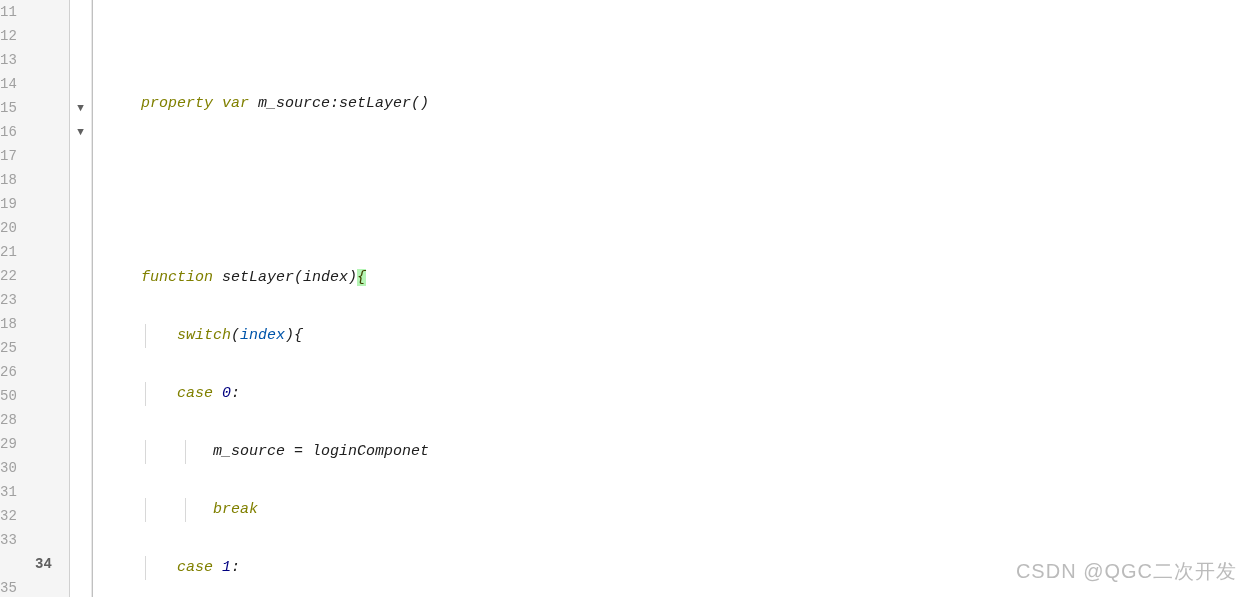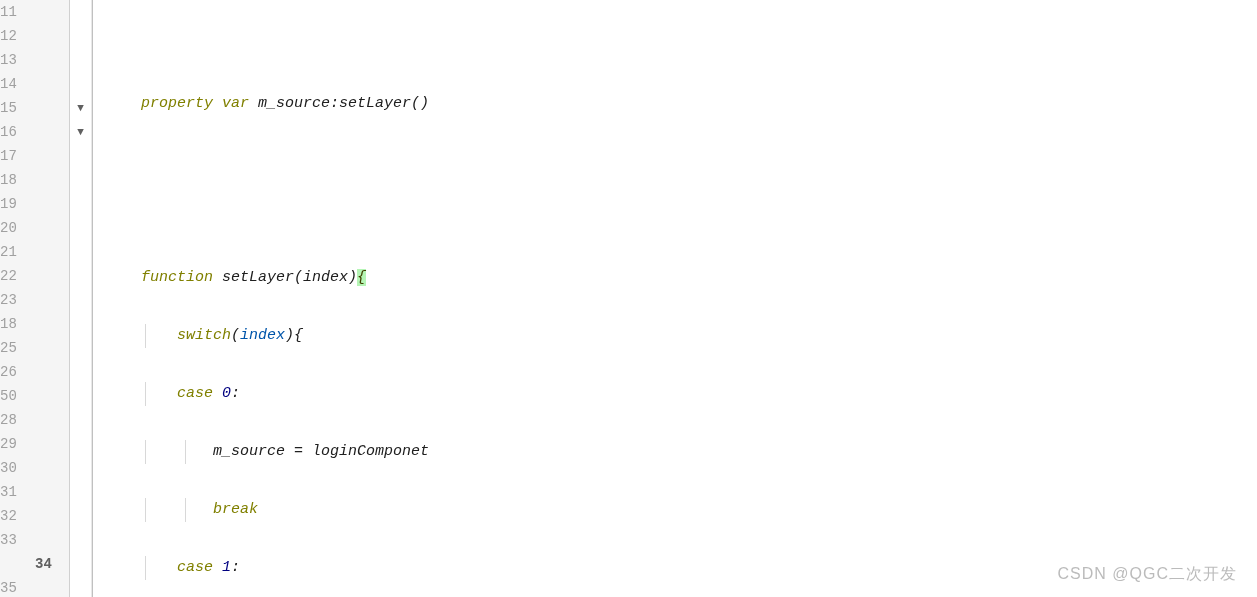--- a/index.html
+++ b/index.html
@@ -84,21 +84,21 @@
       background: #b5f5b5;
       color: #404000;
     }
     .watermark {
       position: absolute;
       right: 20px;
       bottom: 12px;
       color: rgba(120,120,120,0.5);
       font-style: normal;
       font-family: sans-serif;
-      font-size: 16px;
+      font-size: 20px;
       letter-spacing: 1px;
     }
   </style>
 </head>
 <body>
 
 <div class="editor">
   <div class="gutter">
     <div class="line">11</div>
     <div class="line">12</div>

